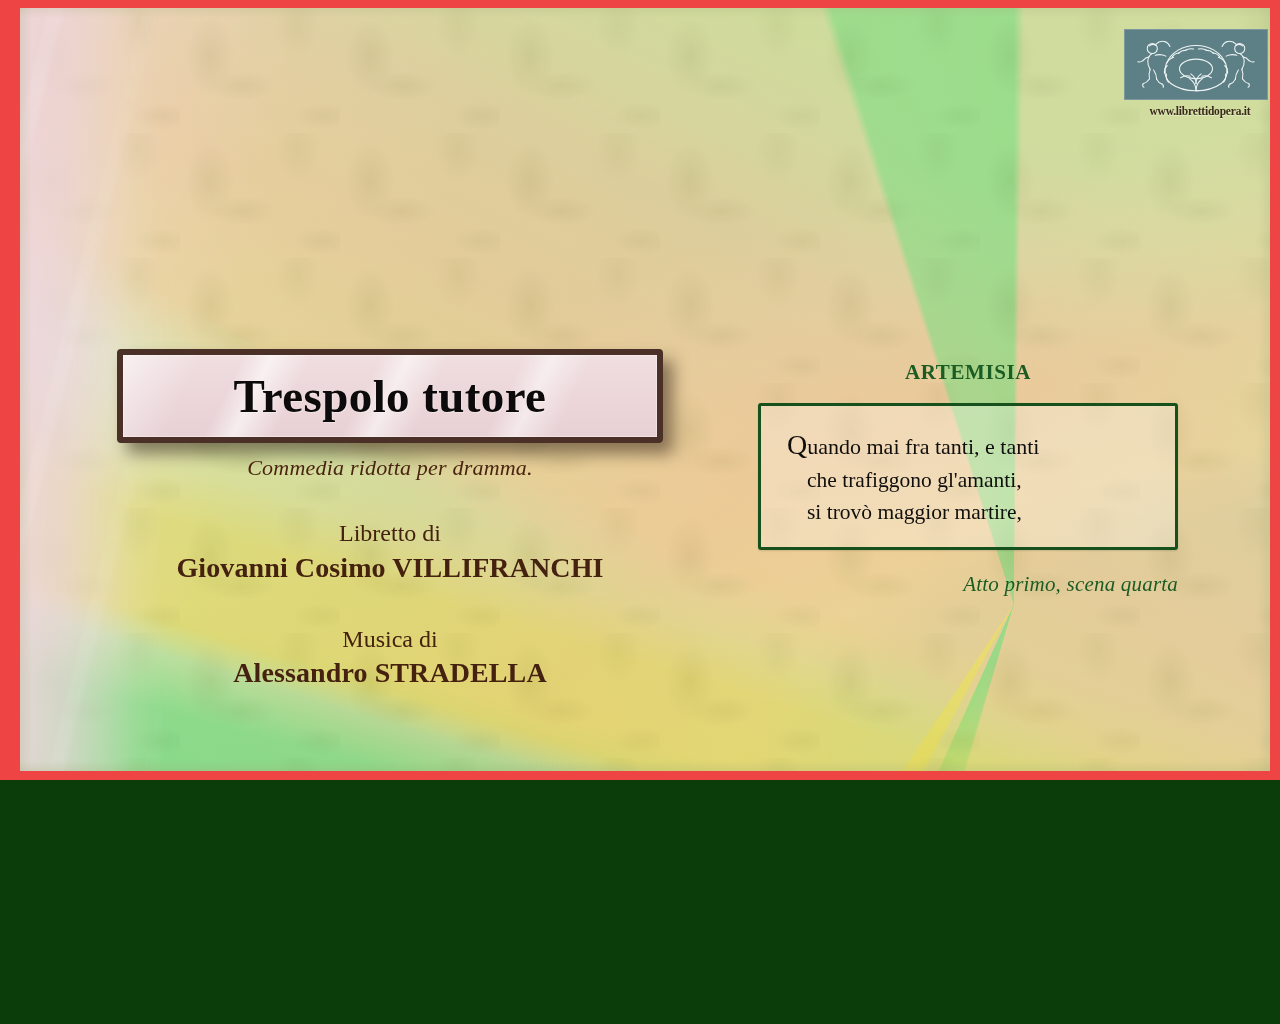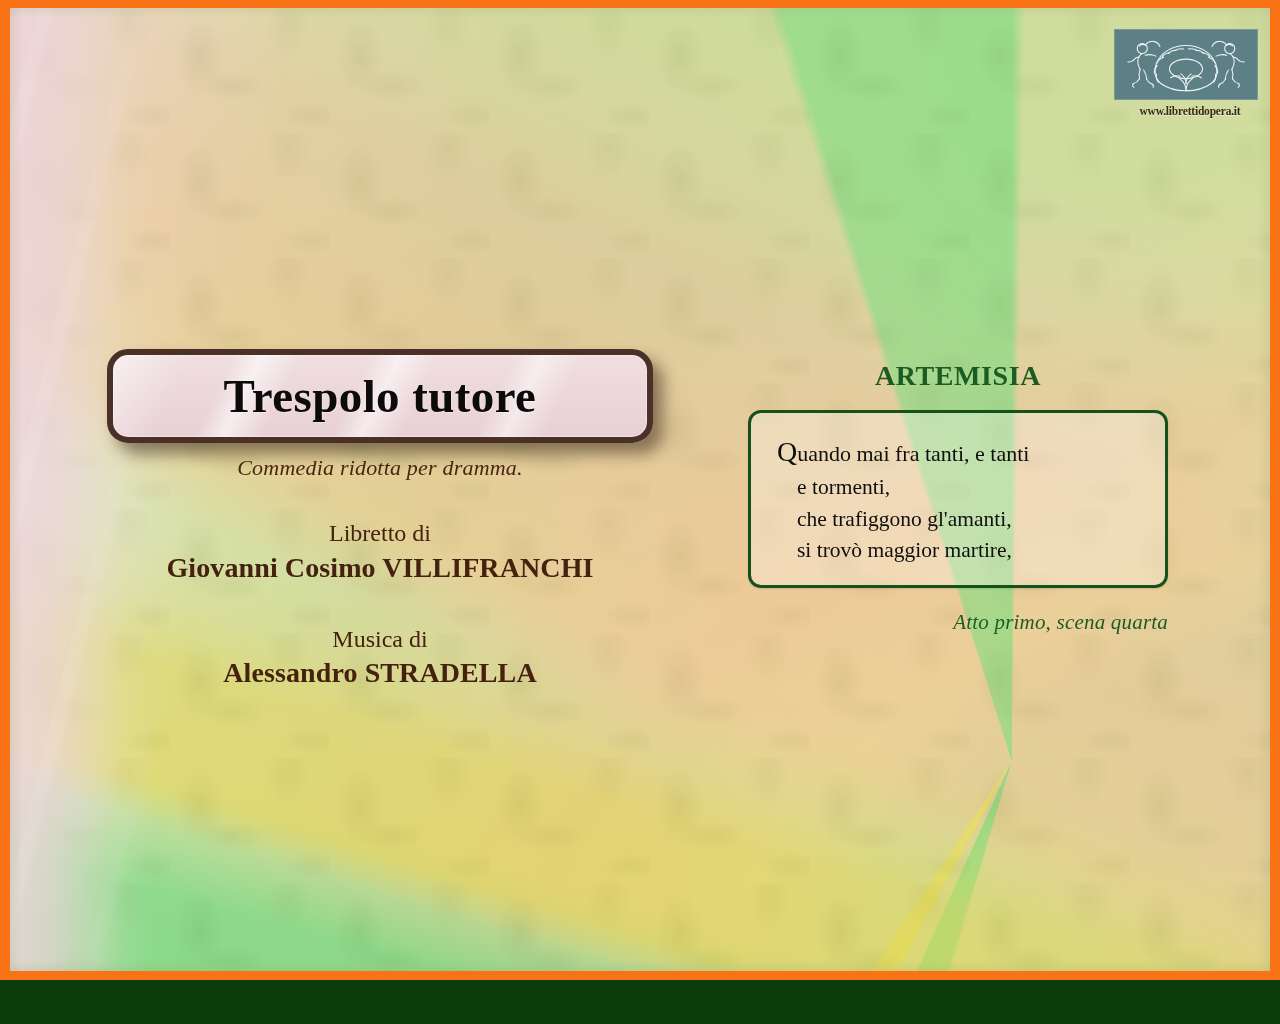--- a/index.html
+++ b/index.html
@@ -10,23 +10,23 @@
     height: 1024px;
     overflow: hidden;
     background: #0b3d0b;
     font-family: "Liberation Serif", "DejaVu Serif", serif;
   }
 
   
   #page {
     position: relative;
     width: 1280px;
-    height: 980px;
-    background: #f97316;
-    padding: 8px 10px 9px 10px;
+    height: 780px;
+    background: #ef4444;
+    padding: 8px 10px 9px 20px;
   }
 
   #canvas {
     position: relative;
     width: 100%;
     height: 100%;
     overflow: hidden;
     background: #cfd8a8;
   }
 
@@ -188,21 +188,21 @@
   }
 
   
   #title-plaque {
     position: absolute;
     left: 97px;
     top: 341px;
     width: 546px;
     height: 94px;
     border: 6px solid #4a3027;
-    border-radius: 21px;
+    border-radius: 4px;
     background:
       linear-gradient(116deg,
         rgba(255,255,255,0.55) 0%,
         rgba(255,255,255,0.00) 14%,
         rgba(255,255,255,0.00) 21%,
         rgba(255,255,255,0.60) 26%,
         rgba(255,255,255,0.00) 33%,
         rgba(255,255,255,0.00) 45%,
         rgba(255,255,255,0.55) 50%,
         rgba(255,255,255,0.00) 57%,
@@ -259,28 +259,28 @@
   
   #quote-col {
     position: absolute;
     left: 738px;
     top: 352px;
     width: 420px;
   }
   #speaker {
     text-align: center;
     font-weight: bold;
-    font-size: 28px;
+    font-size: 21px;
     letter-spacing: 0.6px;
     color: #1b5c23;
     margin-bottom: 18px;
   }
   #quote-box {
     border: 3px solid #15501d;
-    border-radius: 13px;
+    border-radius: 3px;
     background: rgba(255,255,255,0.30);
     padding: 18px 18px 19px 26px;
     box-shadow: 0 1px 2px rgba(0,0,0,0.12);
   }
   #quote-lines {
     list-style: none;
     color: #100f0d;
   }
   #quote-lines li {
     font-size: 21.5px;
@@ -401,21 +401,20 @@
         <div class="credit-role">Musica di</div>
         <div class="credit-name">Alessandro STRADELLA</div>
       </div>
     </div>
 
     <div id="quote-col">
       <div id="speaker">ARTEMISIA</div>
       <div id="quote-box">
         <ul id="quote-lines">
             <li>Quando mai fra tanti, e tanti</li>
-            <li>e tormenti,</li>
             <li>che trafiggono gl'amanti,</li>
             <li>si trovò maggior martire,</li>
           </ul>
       </div>
       <div id="scene">Atto primo, scena quarta</div>
     </div>
 
   </div>
 </div>
 

